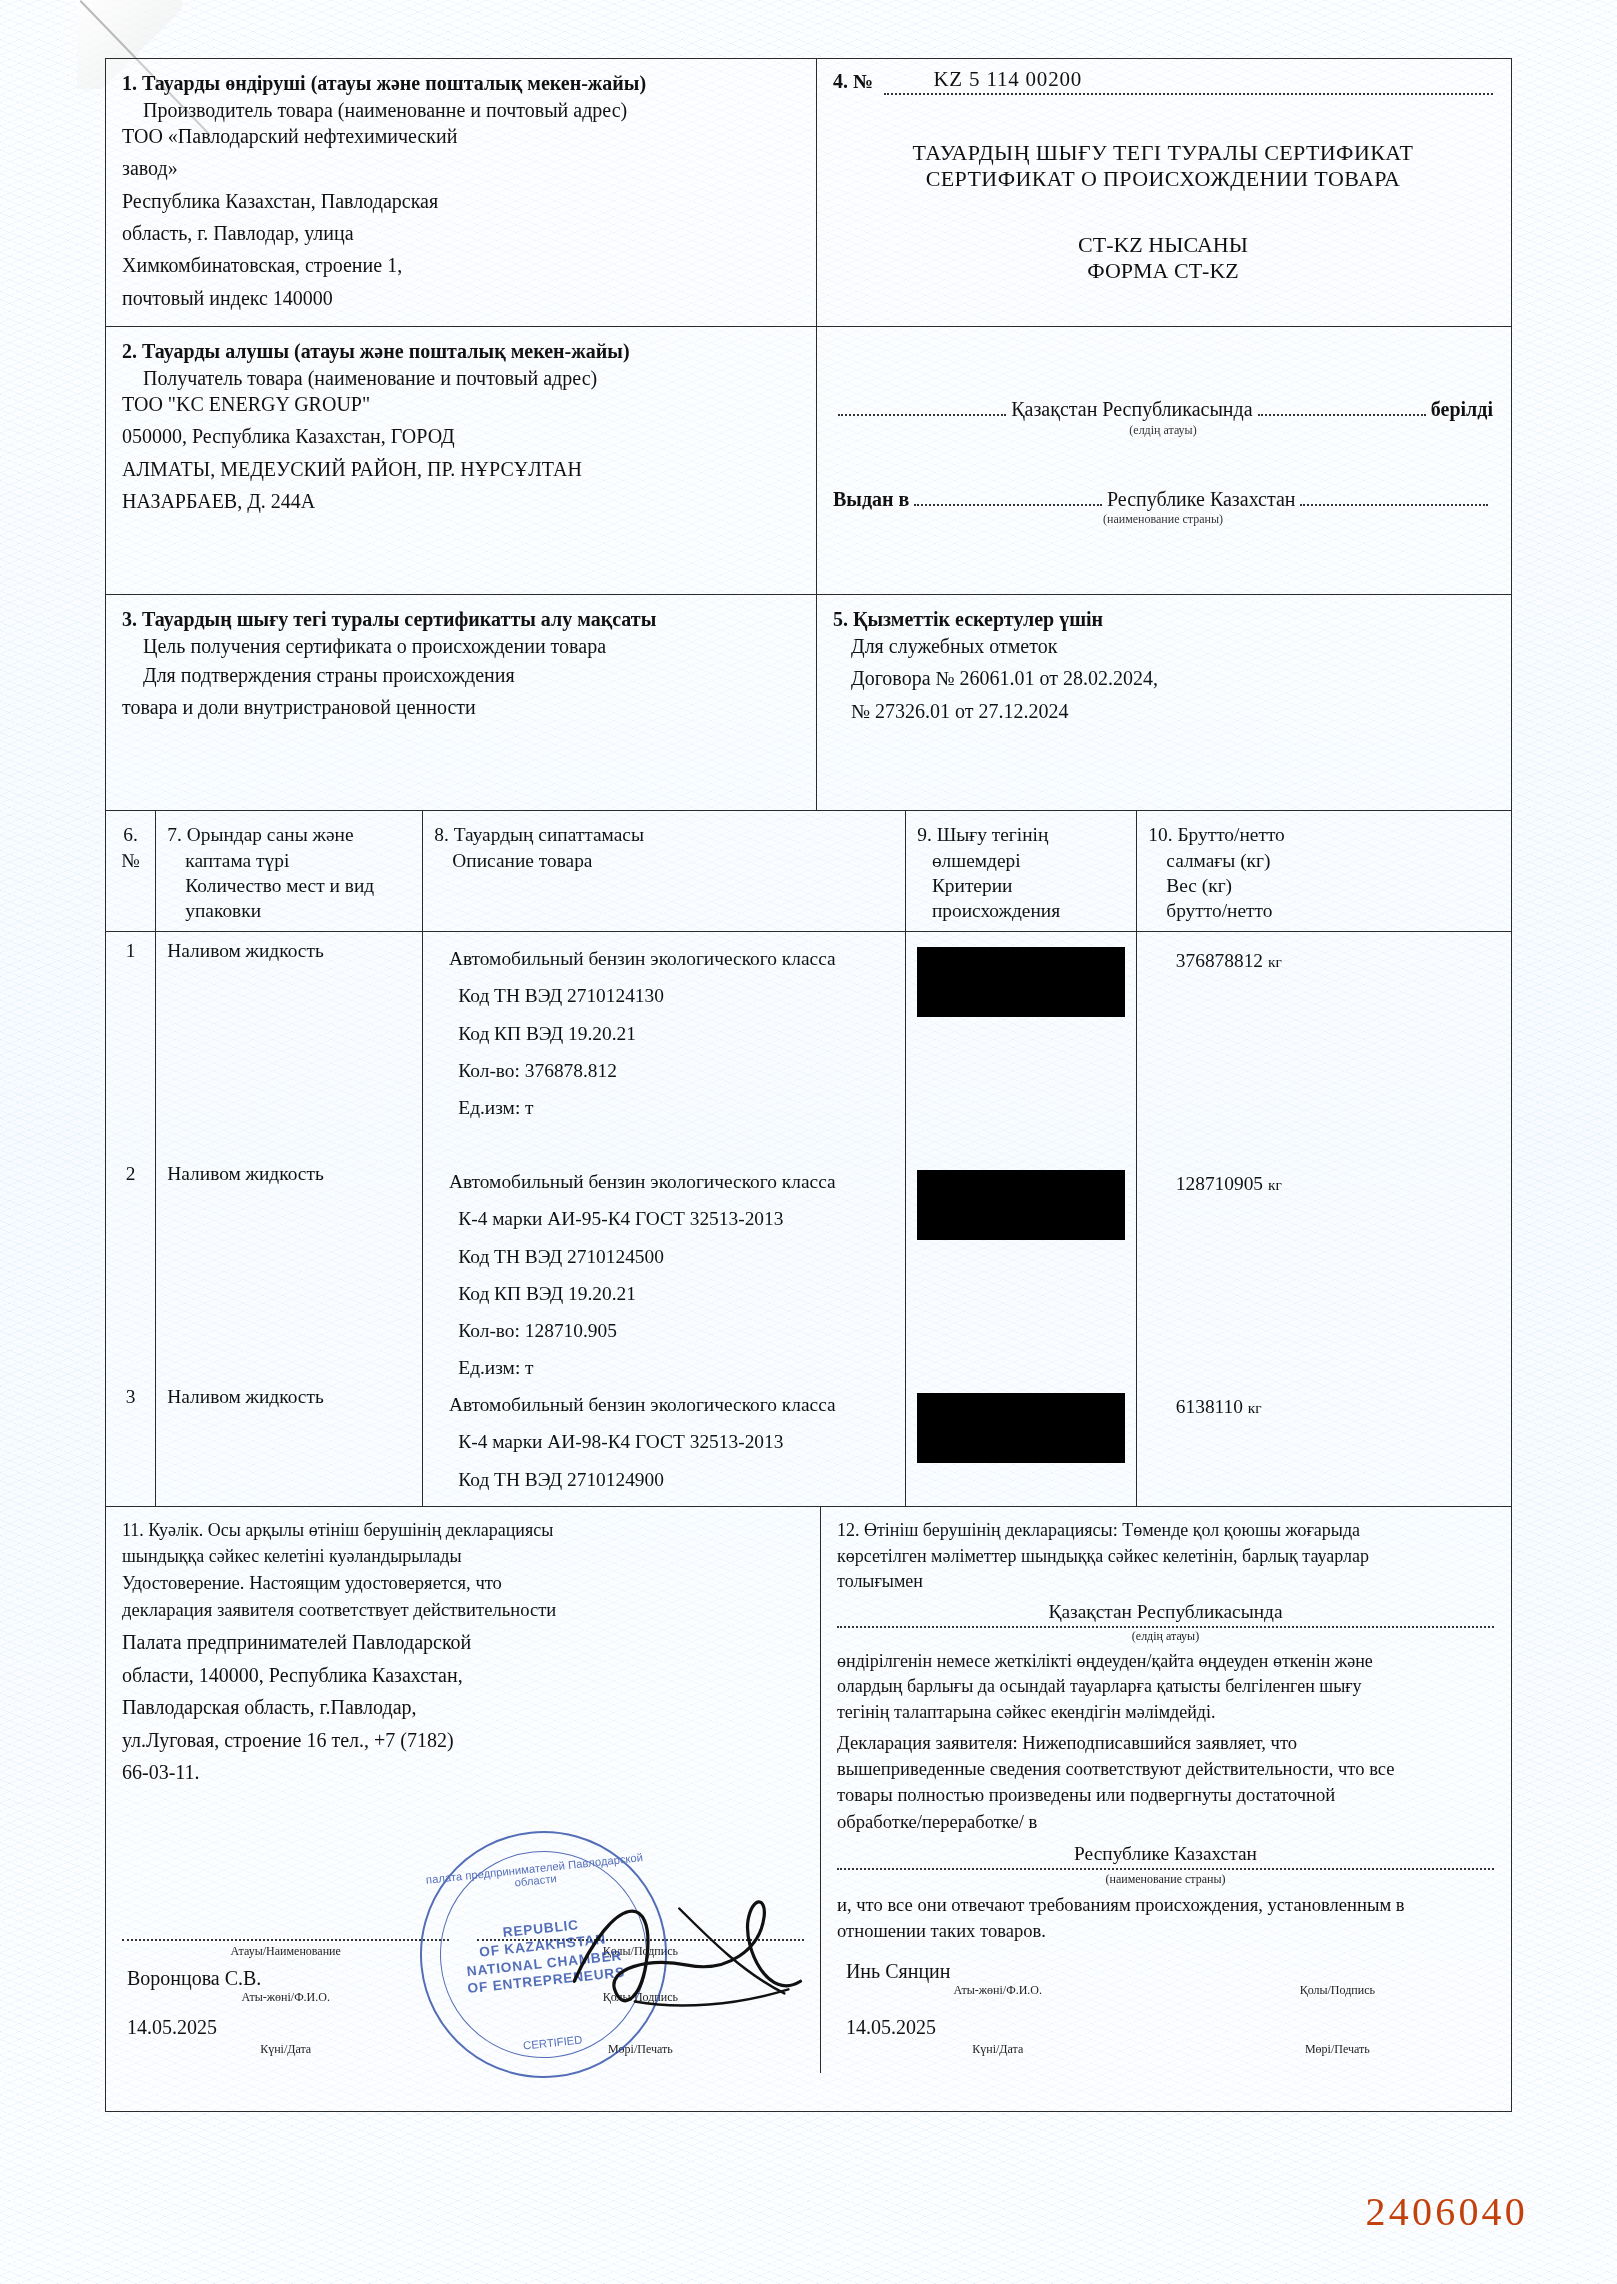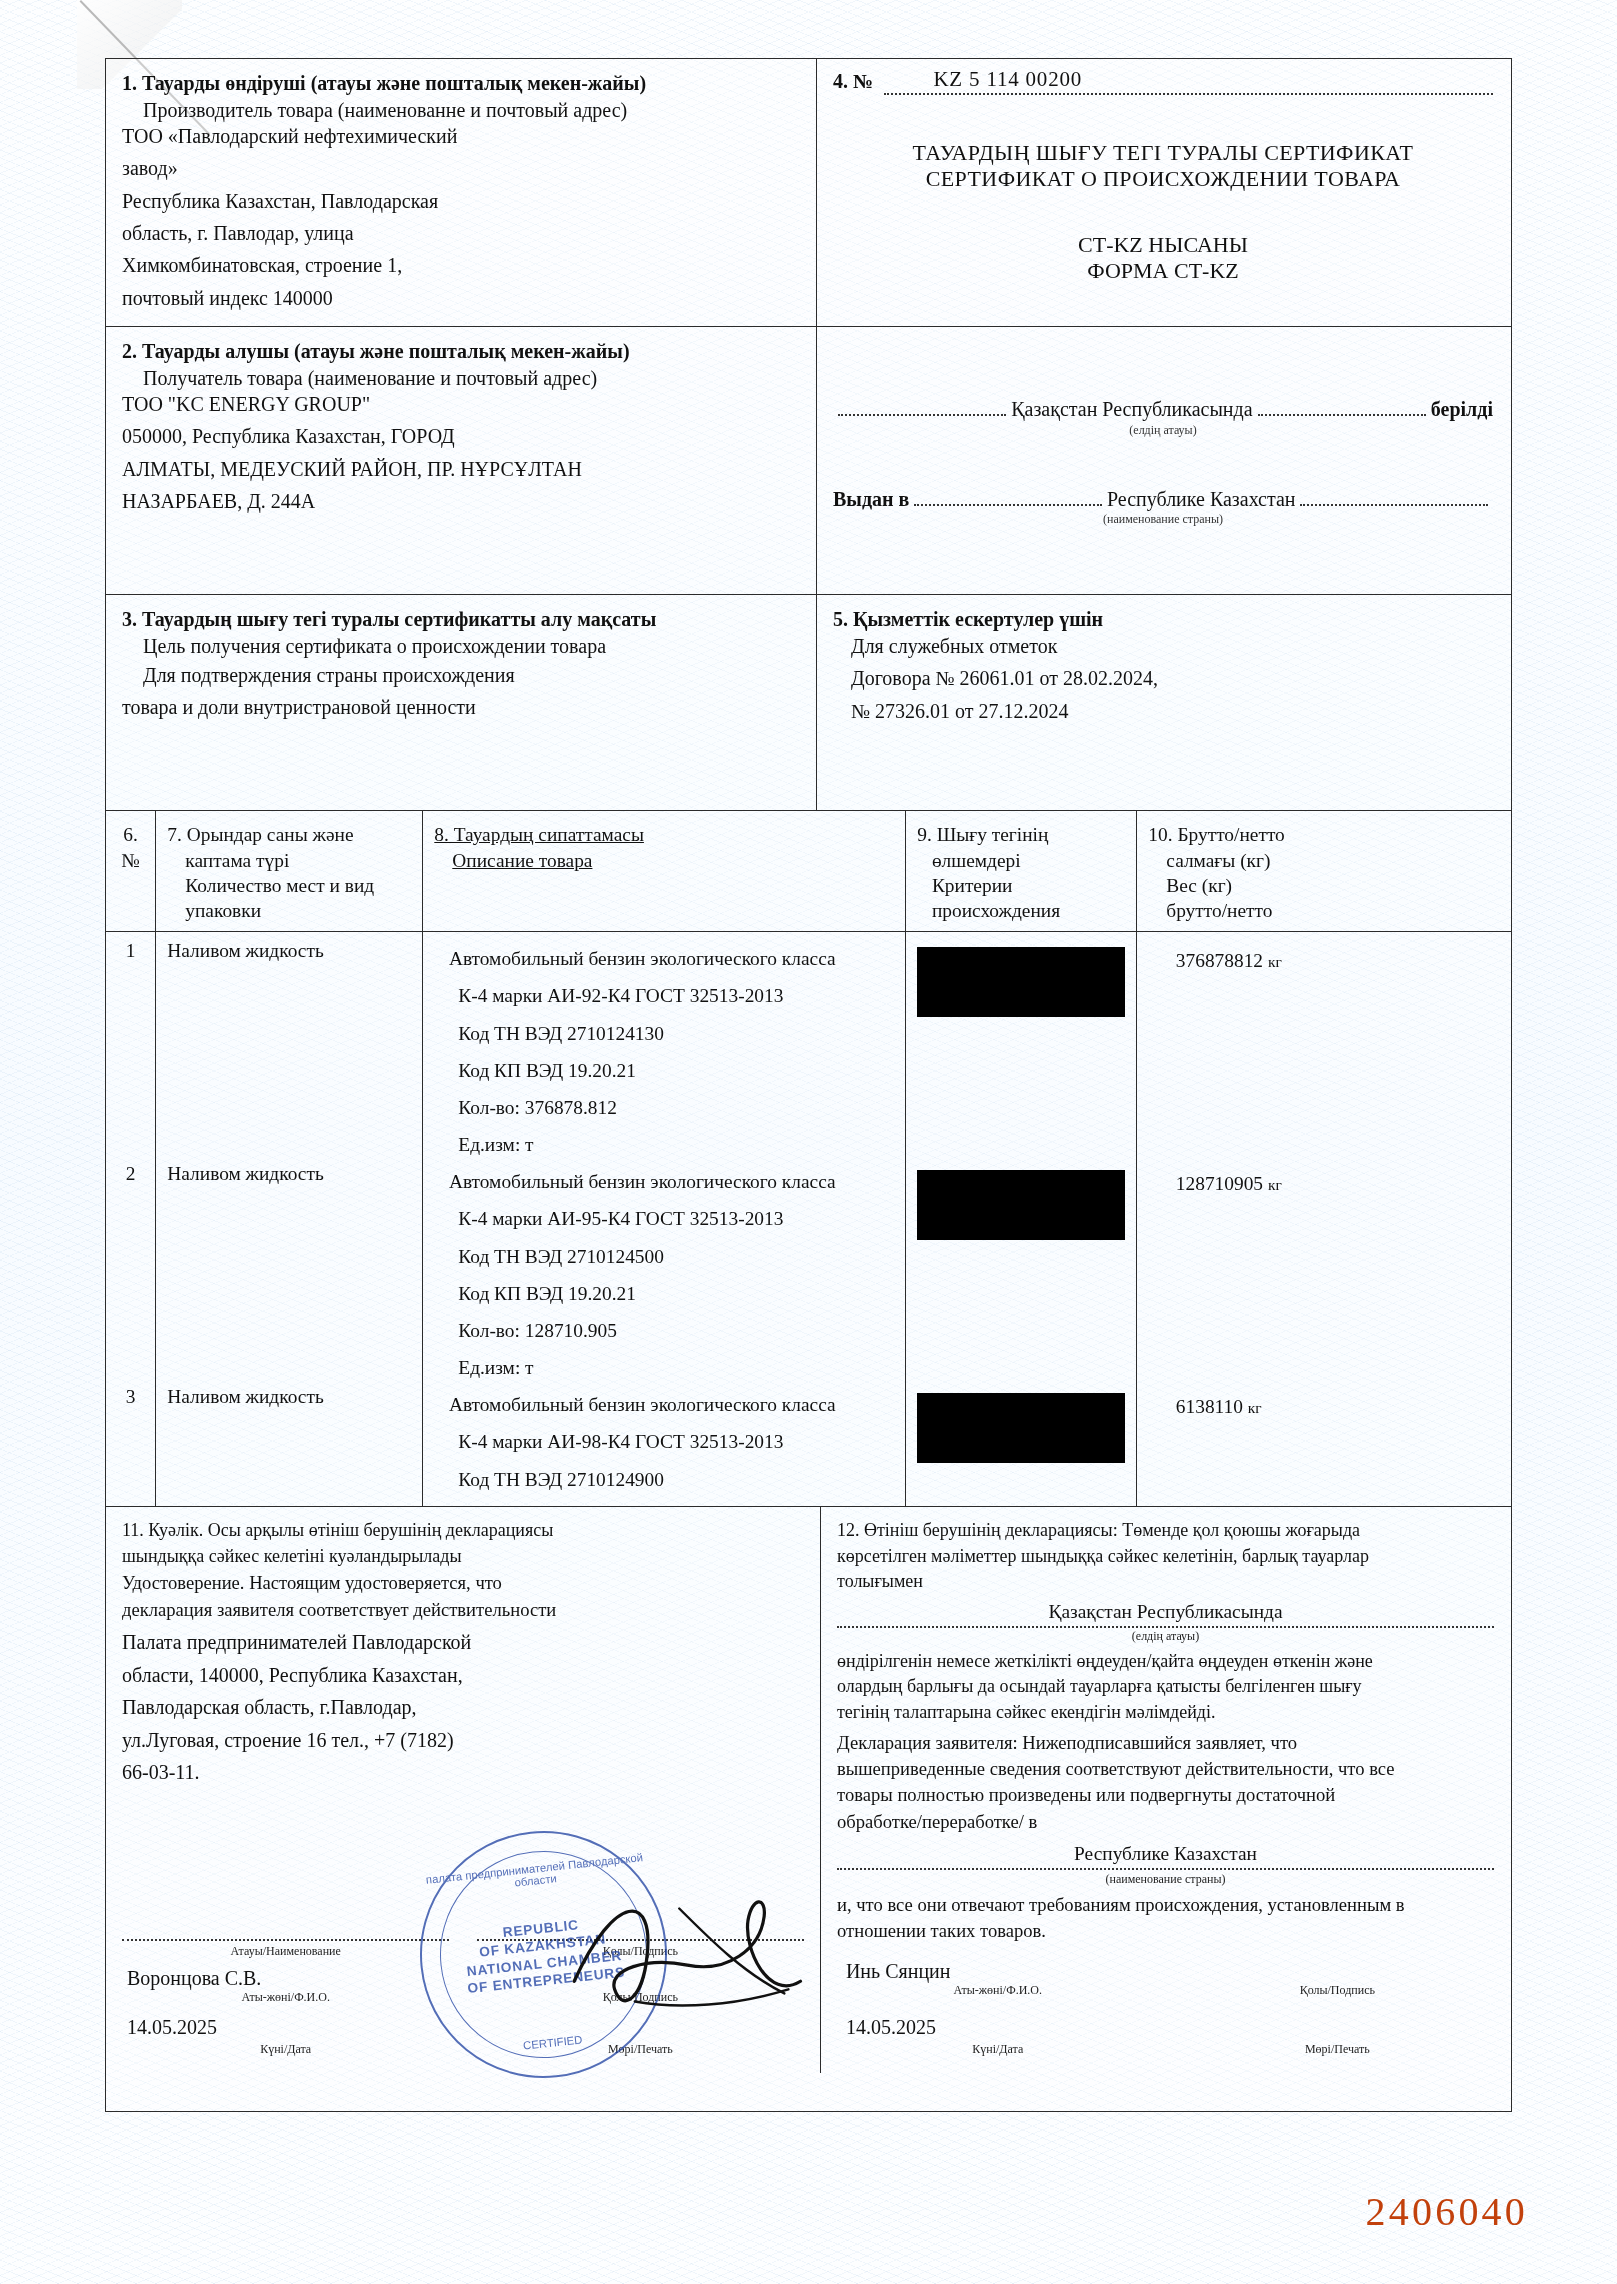--- a/index.html
+++ b/index.html
@@ -301,21 +301,21 @@
   </div>
 
   <div class="goods-row bb">
     <div class="goods-cell c1 br hdr" style="text-align:center; padding-top:11.3px;">6. №</div>
     <div class="goods-cell c2 br hdr" style="padding-top:11.3px;">
       <div>7. Орындар саны және</div>
       <div style="padding-left:18px;">каптама түрі</div>
       <div style="padding-left:18px;">Количество мест и вид</div>
       <div style="padding-left:18px;">упаковки</div>
     </div>
-    <div class="goods-cell c3 br hdr" style="padding-top:11.3px;text-decoration:underline;">
+    <div class="goods-cell c3 br hdr" style="padding-top:11.3px;">
       <div>8. Тауардың сипаттамасы</div>
       <div style="padding-left:18px;">Описание товара</div>
     </div>
     <div class="goods-cell c4 br hdr" style="padding-top:11.3px;">
       <div>9. Шығу тегінің</div>
       <div style="padding-left:14.6px;">өлшемдері</div>
       <div style="padding-left:14.6px;">Критерии</div>
       <div style="padding-left:14.6px;">происхождения</div>
     </div>
     <div class="goods-cell c5 hdr" style="padding-top:11.3px;">
@@ -324,21 +324,20 @@
       <div style="padding-left:18px;">Вес (кг)</div>
       <div style="padding-left:18px;">брутто/нетто</div>
     </div>
   </div>
 
   <div class="goods-row" style="height:223px;">
     <div class="goods-cell c1 br" style="text-align:center;">1</div>
     <div class="goods-cell c2 br">Наливом жидкость</div>
     <div class="goods-cell c3 br">
       <div class="desc-line" style="padding-left:14.6px;">Автомобильный бензин экологического класса</div>
-      <div class="desc-line" style="padding-left:24px;">К-4 марки АИ-92-К4 ГОСТ 32513-2013</div>
       <div class="desc-line" style="padding-left:24px;">Код ТН ВЭД 2710124130</div>
       <div class="desc-line" style="padding-left:24px;">Код КП ВЭД 19.20.21</div>
       <div class="desc-line" style="padding-left:24px;">Кол-во: 376878.812</div>
       <div class="desc-line" style="padding-left:24px;">Ед.изм: т</div>
     </div>
     <div class="goods-cell c4 br">
       <div class="redacted"></div>
     </div>
     <div class="goods-cell c5">
       <div class="weight" style="padding-left:27.5px;">

